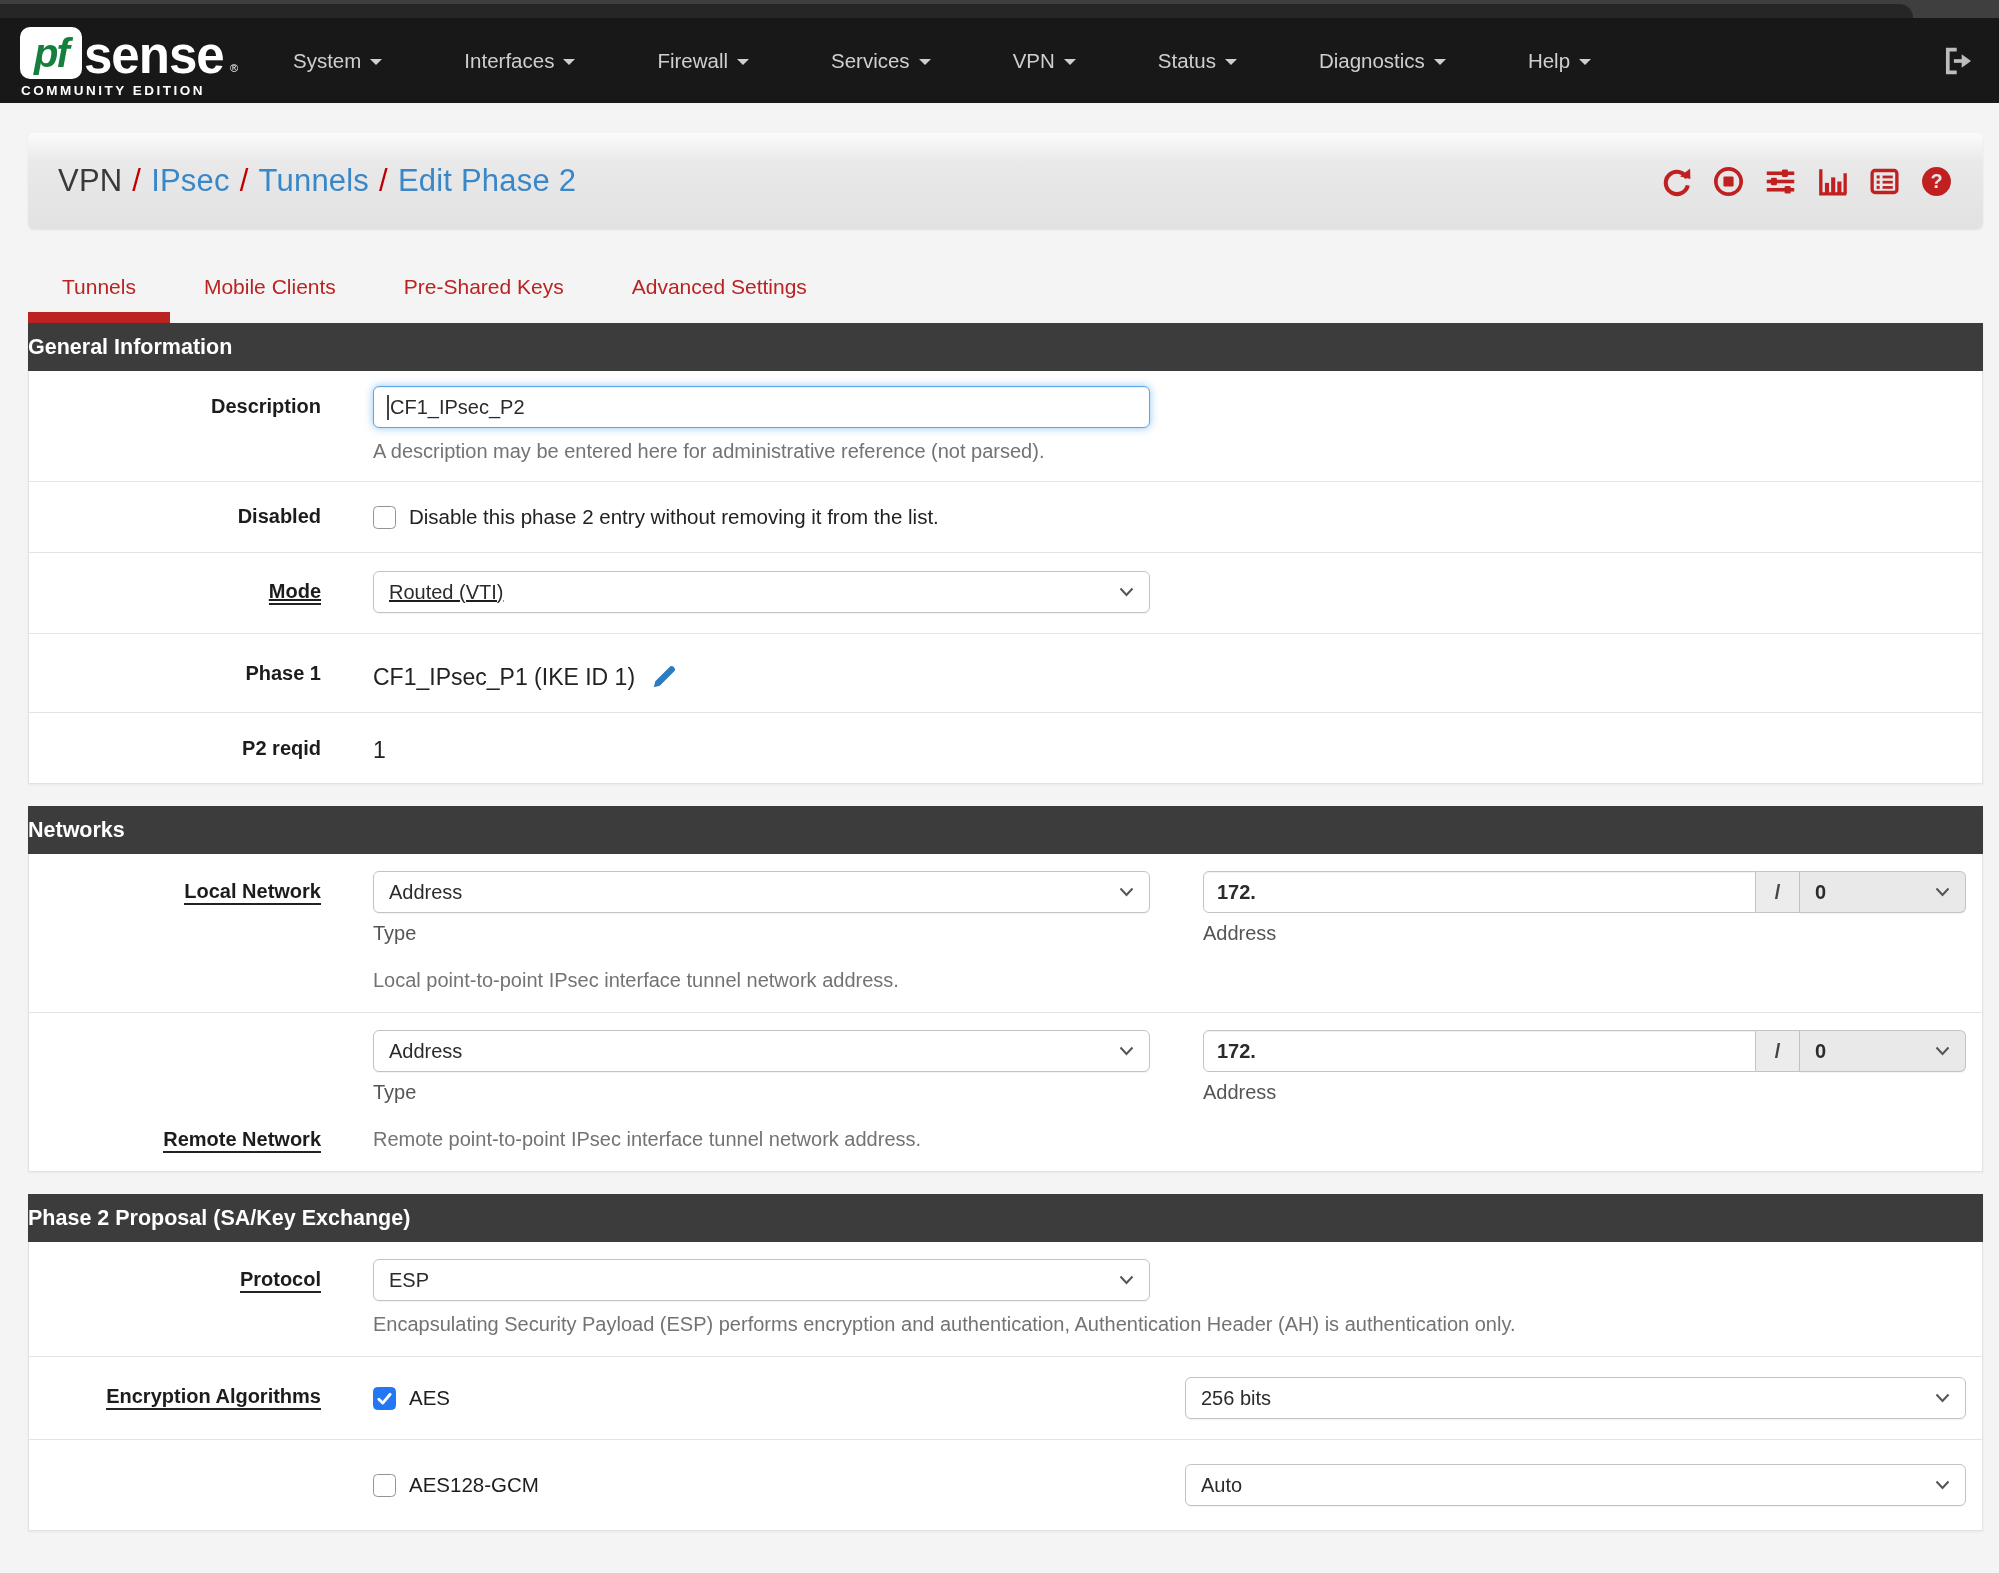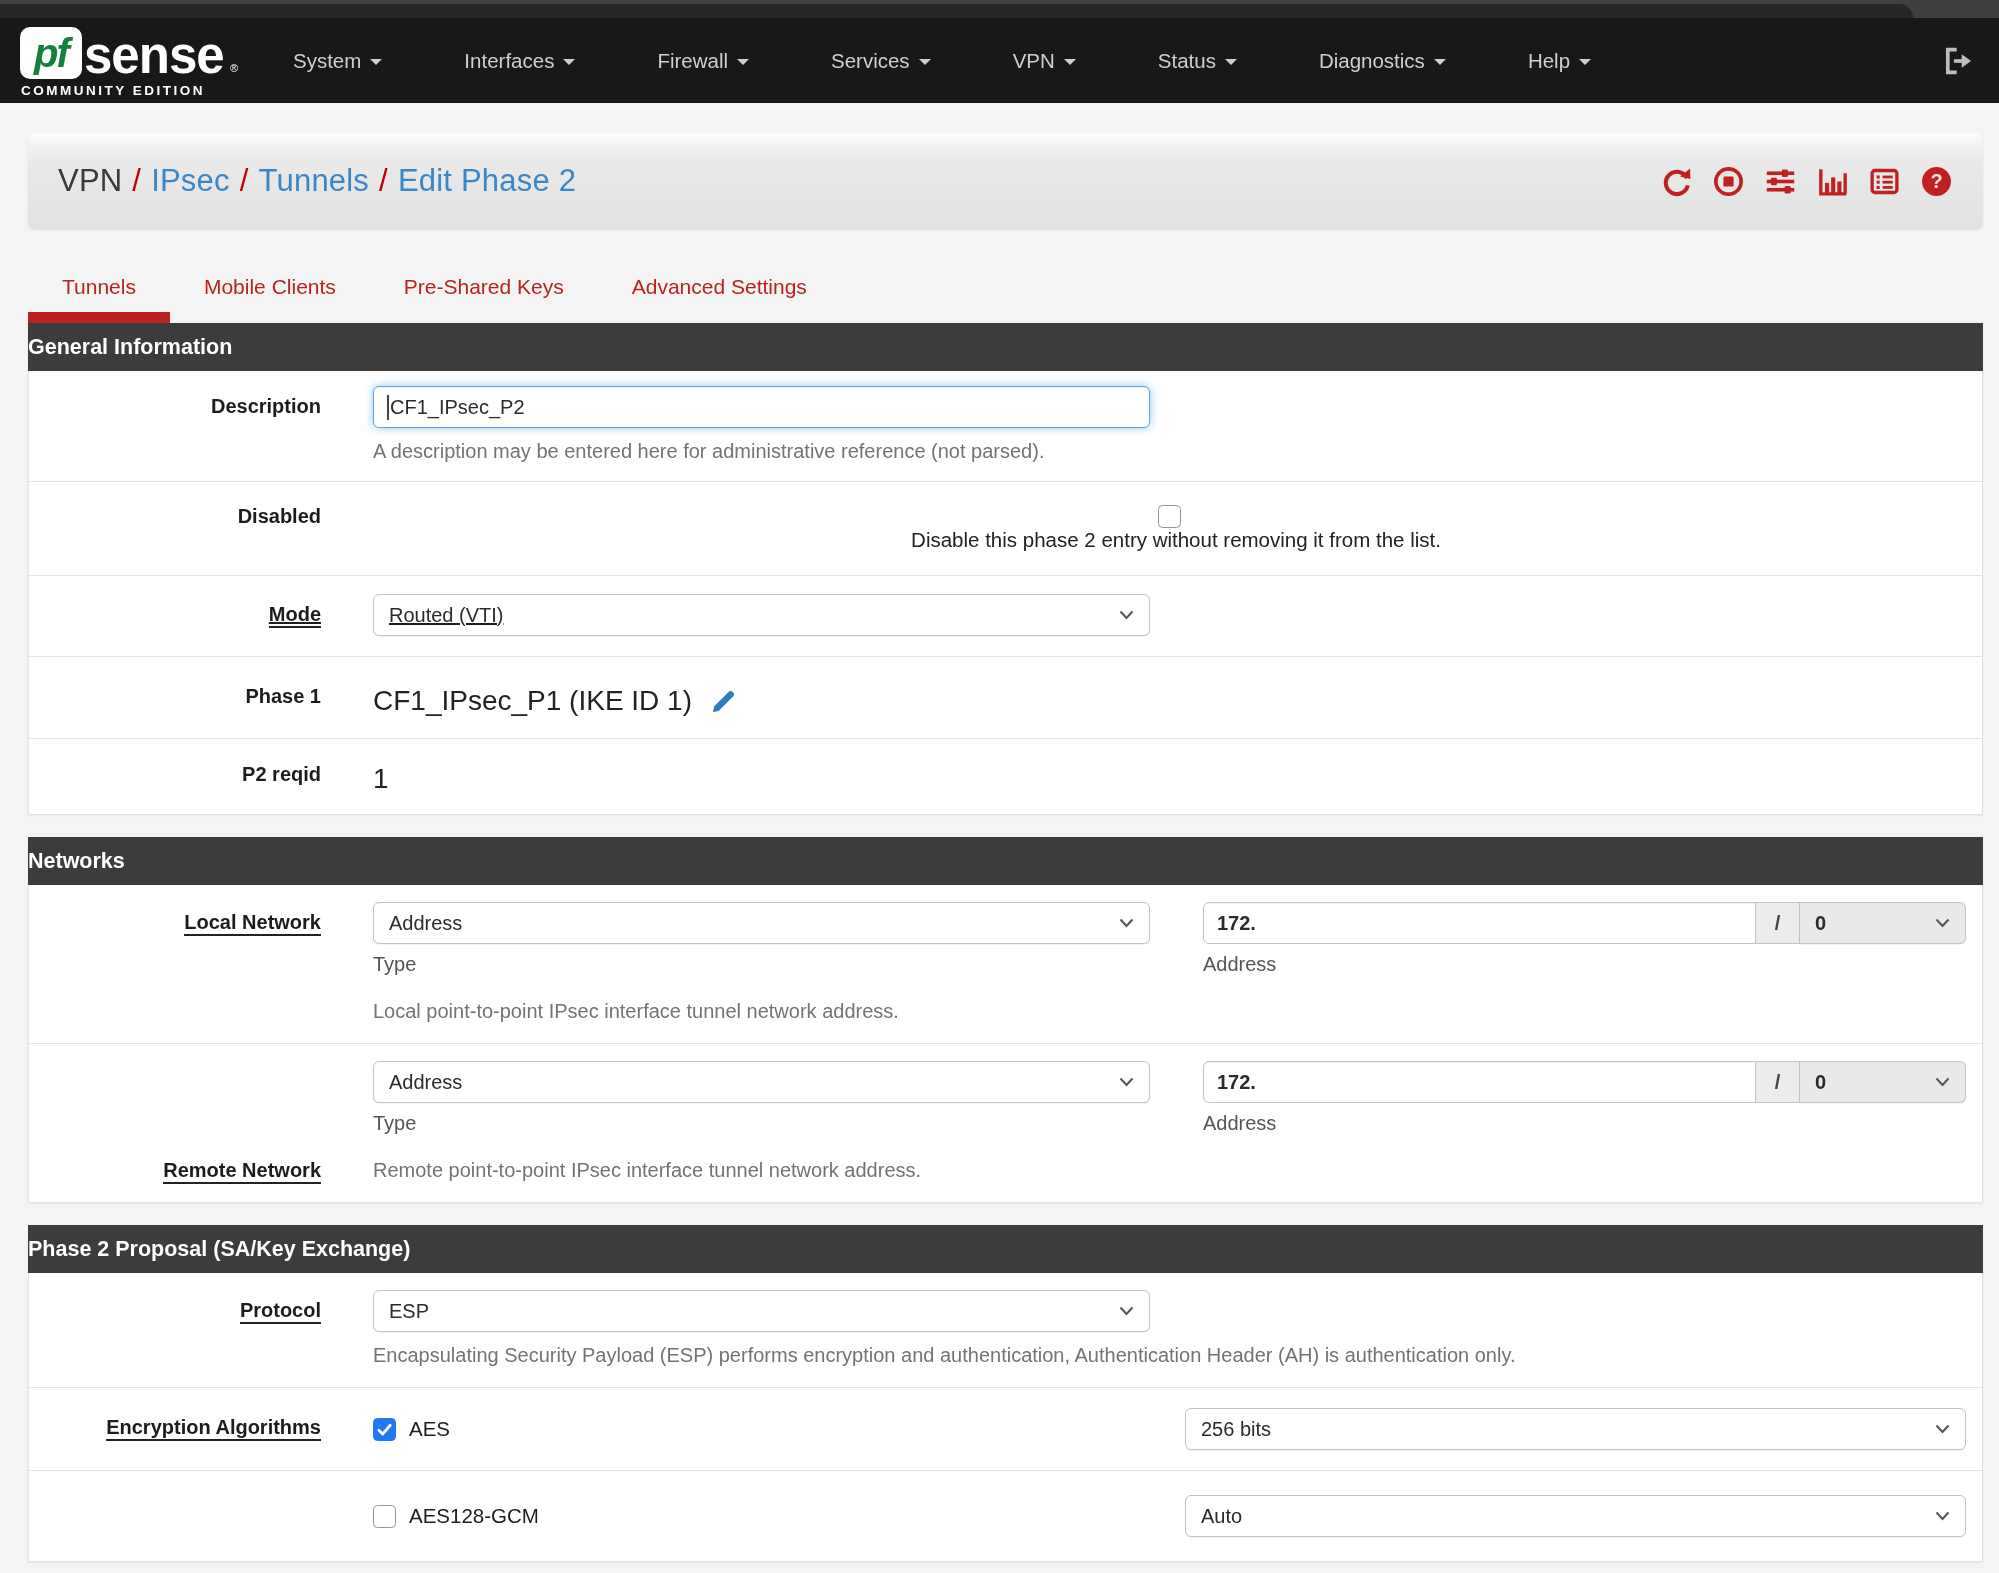--- a/index.html
+++ b/index.html
@@ -74,26 +74,26 @@
   .igroup { display:flex;font-weight:bold; }
   .igroup .text-input { flex:1; border-radius:6px 0 0 6px; }
   .addon { width:44px; height:42px; background:#ececec; border:1px solid #c3c3c3; border-left:none;
     display:flex; align-items:center; justify-content:center; font-size:20px; color:#444; }
   .igroup .sel { width:166px; border-radius:0 6px 6px 0; border-left:none; }
   .cb { width:23px; height:23px; border:1.5px solid #949494; border-radius:4.5px; background:#fff;
     display:inline-flex; align-items:center; justify-content:center; cursor:pointer; flex-shrink:0; }
   .cb.checked { background:#2277f2; border-color:#2277f2; }
   .cb svg { display:none; }
   .cb.checked svg { display:block; }
-  .cbrow { display:flex; align-items:center;flex-direction:column; }
+  .cbrow { display:flex; align-items:center; }
   .cbrow .cblabel { margin-left:13px; font-size:20.5px; color:#222; }
   .encrow { display:flex; align-items:center; }
   .enc-sel { width:781px; margin-left:auto; }
   .pencil { width:27px; height:27px; margin-left:10px; color:#2e7cc0; vertical-align:-4px; cursor:pointer; }
-  .pvalue { font-size:28px; color:#222; padding-top:9px; }
+  .pvalue { font-size:23px; color:#222; padding-top:9px; }
 </style>
 </head>
 <body>
 
 <div class="topstrip">
   <div class="tabshape"></div>
 </div>
 
 <div class="navbar">
   <div class="logo">

